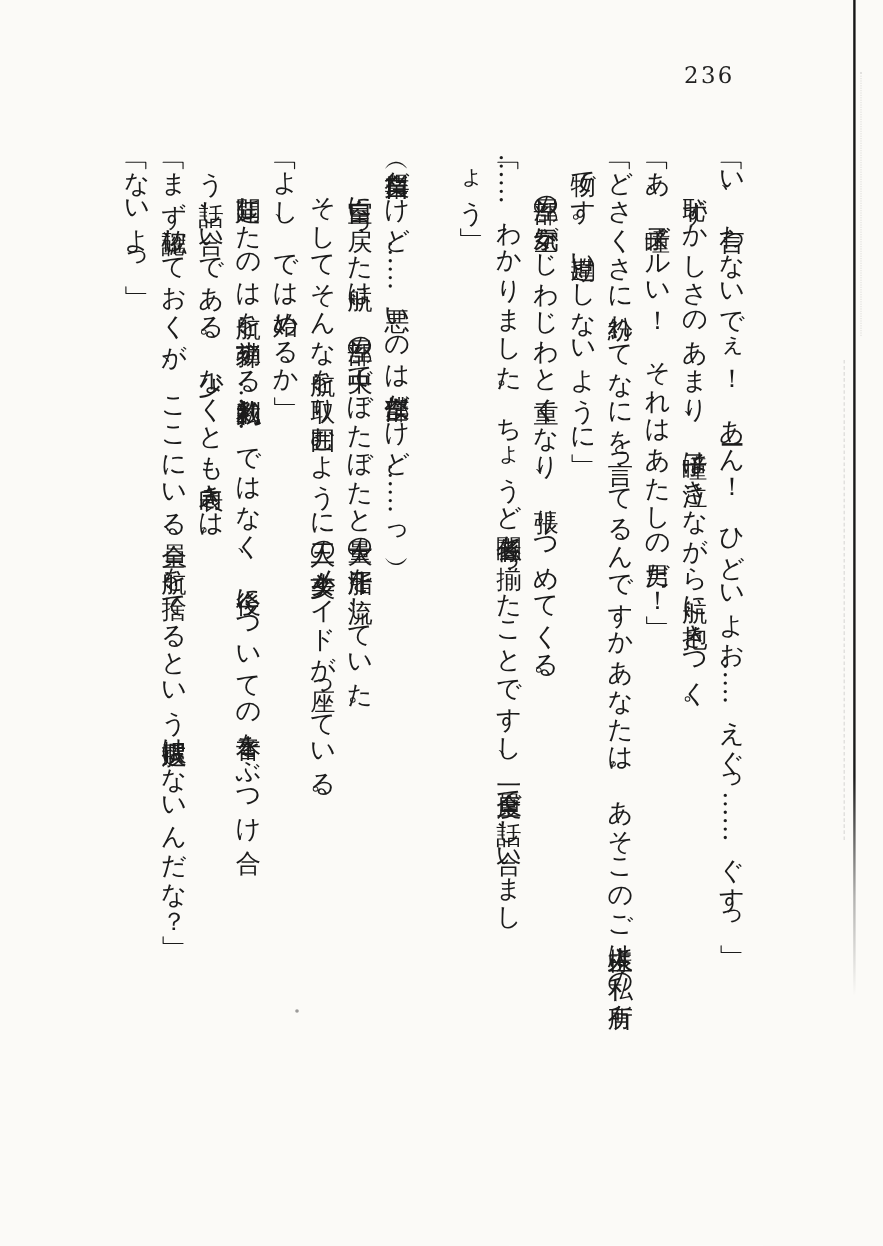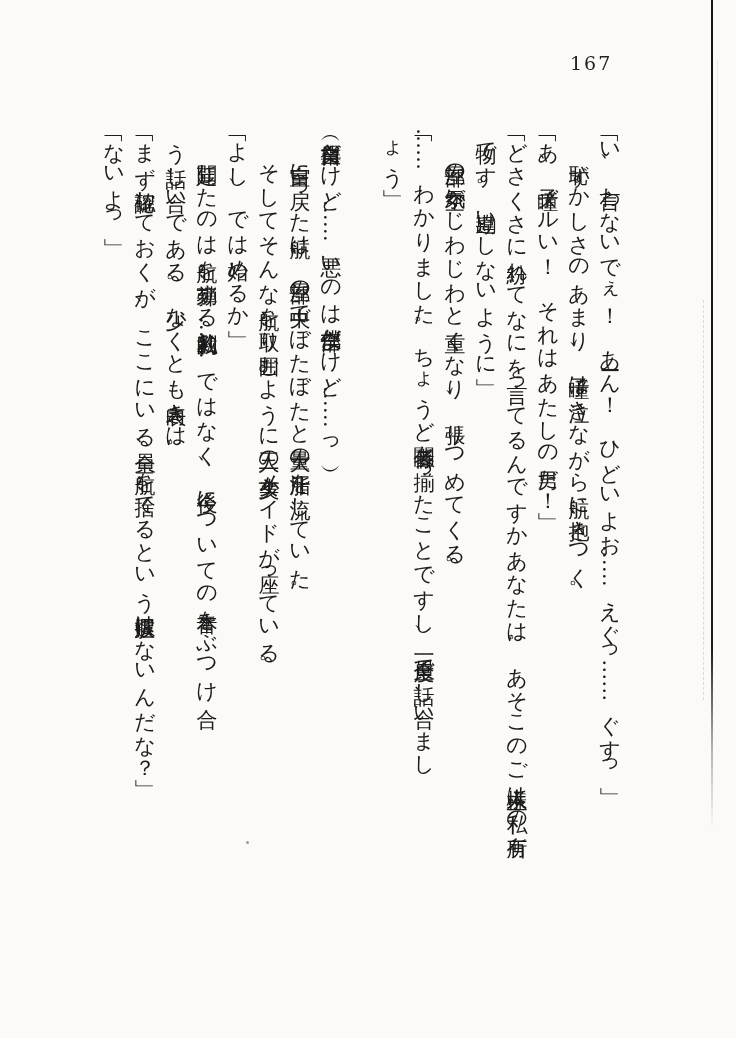--- a/index.html
+++ b/index.html
@@ -55,21 +55,21 @@
     white-space:nowrap;
   }
   .tcol { margin:0; padding:0; }
   .tcol.indent { text-indent:21px; }
   .tcol.gap { margin-right:31px; }
 </style>
 </head>
 <body>
 
 <div class="page">
-  <div class="page-number">167</div>
+  <div class="page-number">236</div>
   <div class="gutter-line"></div>
   <div class="artifact-dots-a"></div>
   <div class="artifact-dots-b"></div>
   <div class="speck"></div>
   <div class="text-block" id="text-block">
       <p class="tcol">「い、言わないでぇ！　あーん！　ひどいよお……えぐっ……ぐすっ」</p>
       <p class="tcol indent">恥ずかしさのあまり、瞳子は泣きながら航に抱きつく。</p>
       <p class="tcol">「あ、瞳子ズルい！　それはあたしの男だ！」</p>
       <p class="tcol">「どさくさに紛れてなにを言ってるんですかあなたは。あそこのご主人様は私の所有</p>
       <p class="tcol">物です。勘違いしないように」</p>

